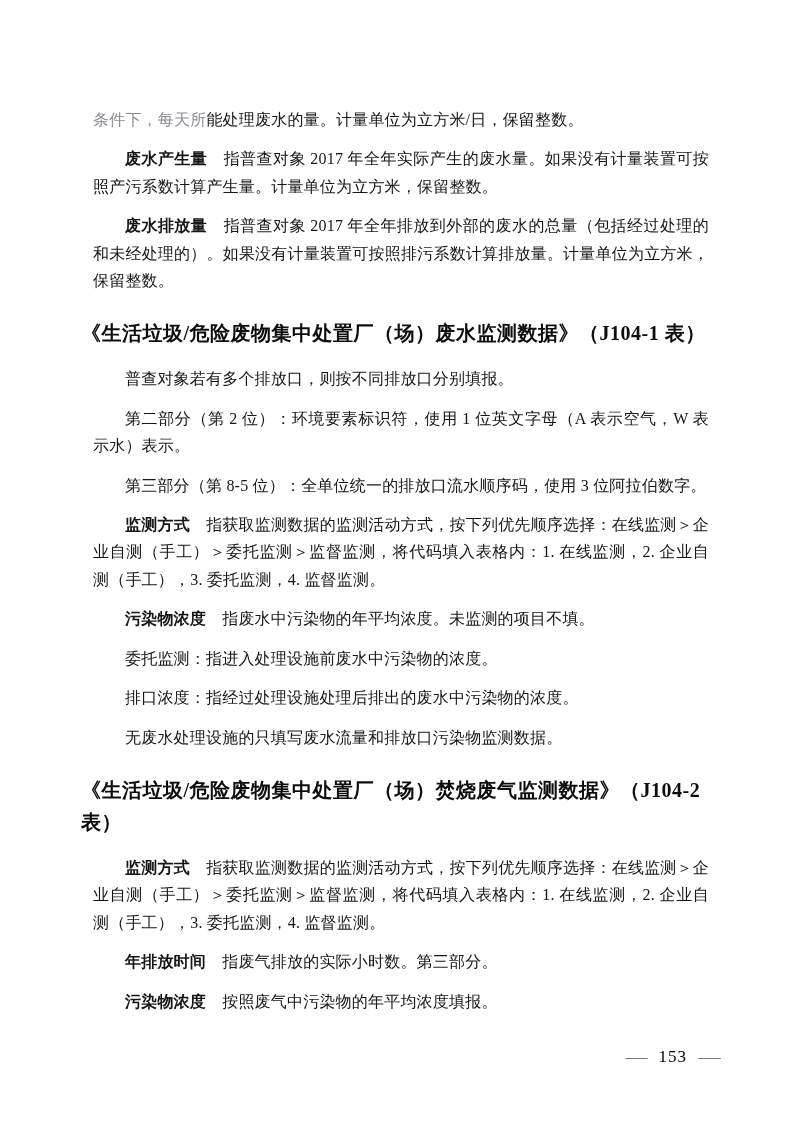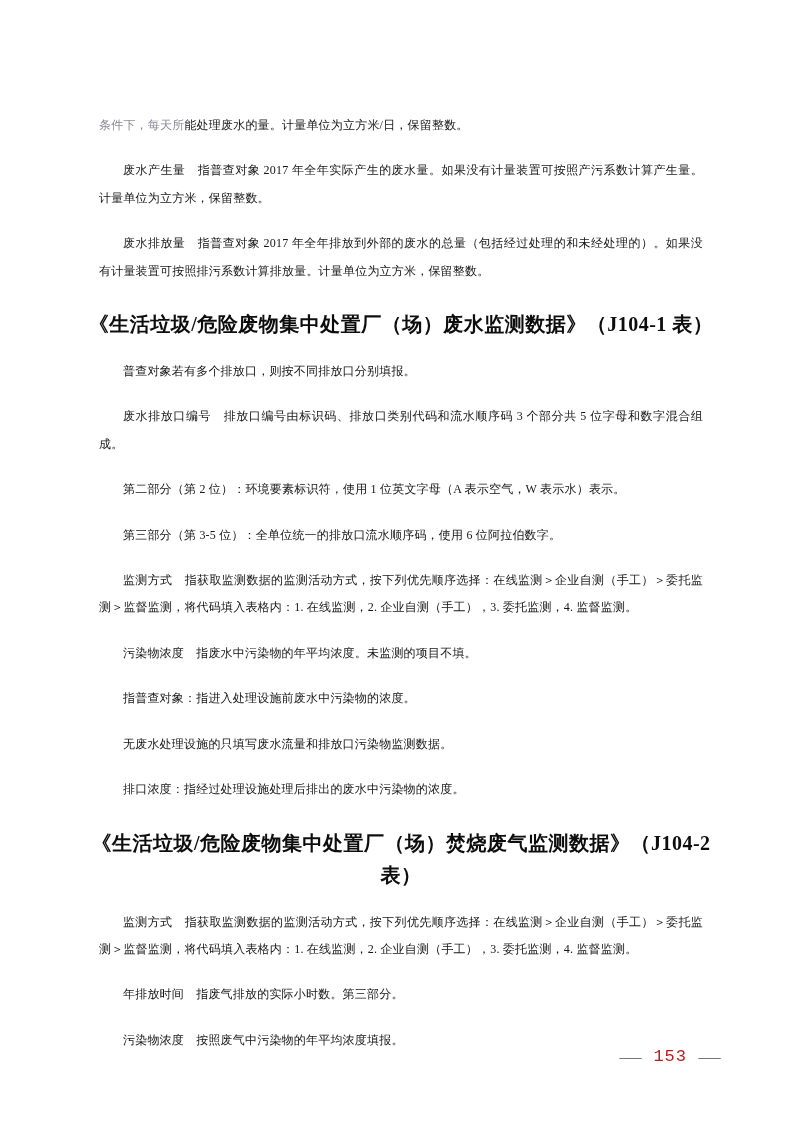--- a/index.html
+++ b/index.html
@@ -16,43 +16,43 @@
     font-family: "Liberation Serif", "DejaVu Serif", serif;
     color: #161616;
   }
   .content {
     position: absolute;
     left: 81px;
     top: 94px;
     width: 640px;
   }
   .content p {
-    margin: 18px;
-    font-size: 12px;
+    margin: 12px;
+    font-size: 16px;
     line-height: 27.4px;
     text-align: justify;
     letter-spacing: 0.2px;
   }
   .content p.para {
     text-indent: 2em;
   }
   .content p.continuation {
     text-indent: 0;
   }
   .content h2.heading {
     font-size: 20px;
     font-weight: bold;
-    text-align: center;
+    text-align: left;
     margin: 23px 0 16px 0;
     line-height: 32px;
     letter-spacing: 0.5px;
     color: #0d0d0d;
   }
   .term {
-    font-weight: normal;
+    font-weight: bold;
   }
   .muted {
     color: #8b8b96;
   }
   .footer {
     position: absolute;
     right: 82px;
     bottom: 64px;
     font-size: 17px;
     line-height: 20px;
@@ -61,43 +61,41 @@
     align-items: center;
     gap: 14px;
   }
   .footer .dash {
     color: #5e5e5e;
     letter-spacing: 0;
     transform: scaleX(1.3);
     display: inline-block;
   }
   .footer .num {
-    color: #b91c1c;
+    color: #000000;
     letter-spacing: 1px;
-    font-family: Liberation Mono, monospace;
   }
 </style>
 </head>
 <body>
 
 <div class="page">
   <div class="content">
       <p class="continuation"><span class="muted">条件下，每天所</span><span>能处理废水的量。计量单位为立方米/日，保留整数。</span></p>
       <p class="para"><span class="term">废水产生量　</span><span>指普查对象 2017 年全年实际产生的废水量。如果没有计量装置可按照产污系数计算产生量。计量单位为立方米，保留整数。</span></p>
       <p class="para"><span class="term">废水排放量　</span><span>指普查对象 2017 年全年排放到外部的废水的总量（包括经过处理的和未经处理的）。如果没有计量装置可按照排污系数计算排放量。计量单位为立方米，保留整数。</span></p>
       <h2 class="heading"><span>《生活垃圾/危险废物集中处置厂（场）废水监测数据》（J104-1 表）</span></h2>
       <p class="para"><span>普查对象若有多个排放口，则按不同排放口分别填报。</span></p>
-      <p class="para"><span class="term">废水排放口编号　</span><span>排放口编号由标识码、排放口类别代码和流水顺序码 3 个部分共 5 位字母和数字混合组成。</span></p>
       <p class="para"><span>第二部分（第 2 位）：环境要素标识符，使用 1 位英文字母（A 表示空气，W 表示水）表示。</span></p>
-      <p class="para"><span>第三部分（第 3-5 位）：全单位统一的排放口流水顺序码，使用 6 位阿拉伯数字。</span></p>
+      <p class="para"><span>第三部分（第 8-5 位）：全单位统一的排放口流水顺序码，使用 3 位阿拉伯数字。</span></p>
       <p class="para"><span class="term">监测方式　</span><span>指获取监测数据的监测活动方式，按下列优先顺序选择：在线监测＞企业自测（手工）＞委托监测＞监督监测，将代码填入表格内：1. 在线监测，2. 企业自测（手工），3. 委托监测，4. 监督监测。</span></p>
       <p class="para"><span class="term">污染物浓度　</span><span>指废水中污染物的年平均浓度。未监测的项目不填。</span></p>
-      <p class="para"><span>指普查对象：指进入处理设施前废水中污染物的浓度。</span></p>
+      <p class="para"><span>委托监测：指进入处理设施前废水中污染物的浓度。</span></p>
+      <p class="para"><span>排口浓度：指经过处理设施处理后排出的废水中污染物的浓度。</span></p>
       <p class="para"><span>无废水处理设施的只填写废水流量和排放口污染物监测数据。</span></p>
-      <p class="para"><span>排口浓度：指经过处理设施处理后排出的废水中污染物的浓度。</span></p>
       <h2 class="heading"><span>《生活垃圾/危险废物集中处置厂（场）焚烧废气监测数据》（J104-2 表）</span></h2>
       <p class="para"><span class="term">监测方式　</span><span>指获取监测数据的监测活动方式，按下列优先顺序选择：在线监测＞企业自测（手工）＞委托监测＞监督监测，将代码填入表格内：1. 在线监测，2. 企业自测（手工），3. 委托监测，4. 监督监测。</span></p>
       <p class="para"><span class="term">年排放时间　</span><span>指废气排放的实际小时数。第三部分。</span></p>
       <p class="para"><span class="term">污染物浓度　</span><span>按照废气中污染物的年平均浓度填报。</span></p>
     </div>
   <div class="footer">
     <span class="dash">—</span>
     <span class="num">153</span>
     <span class="dash">—</span>
   </div>

